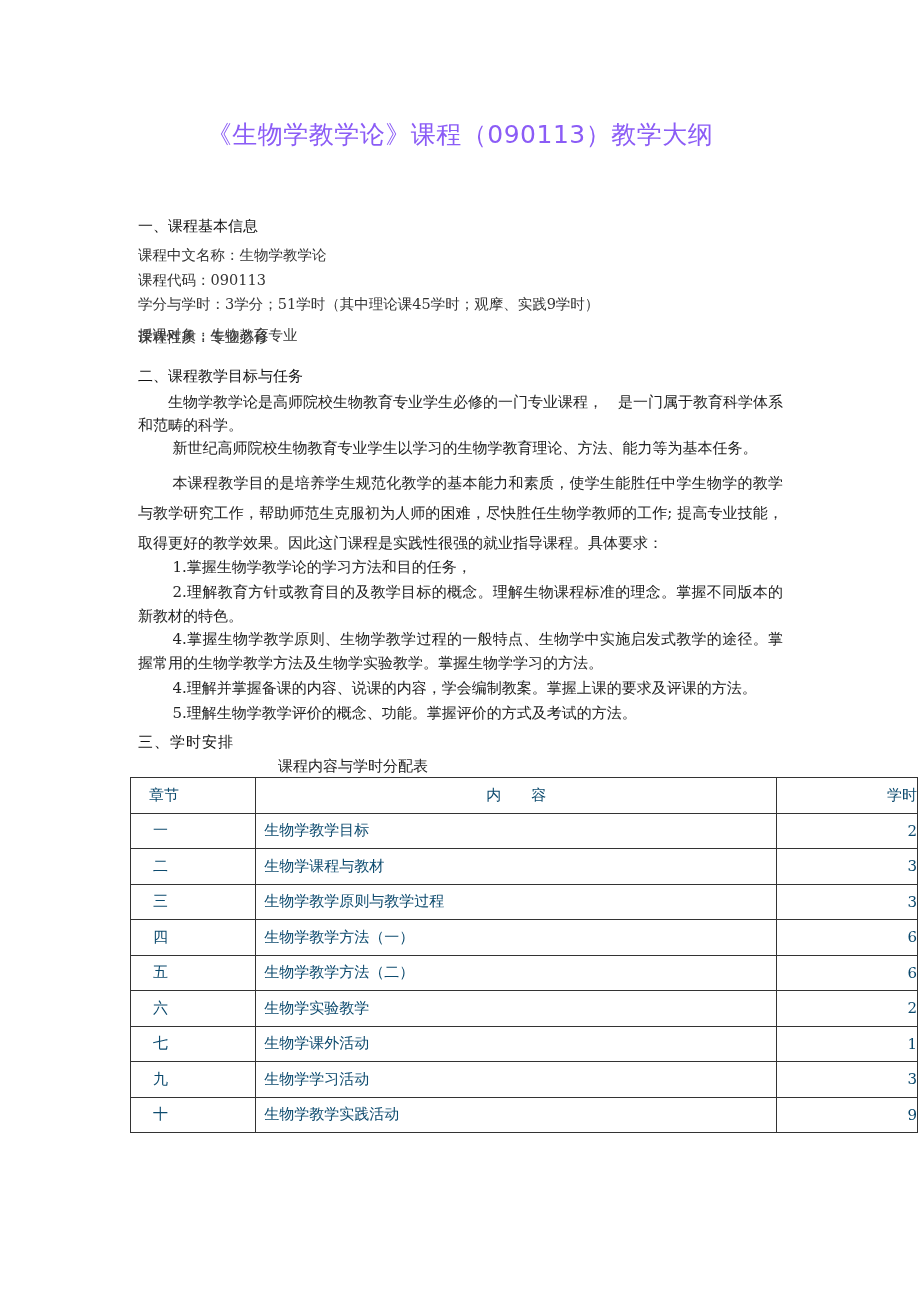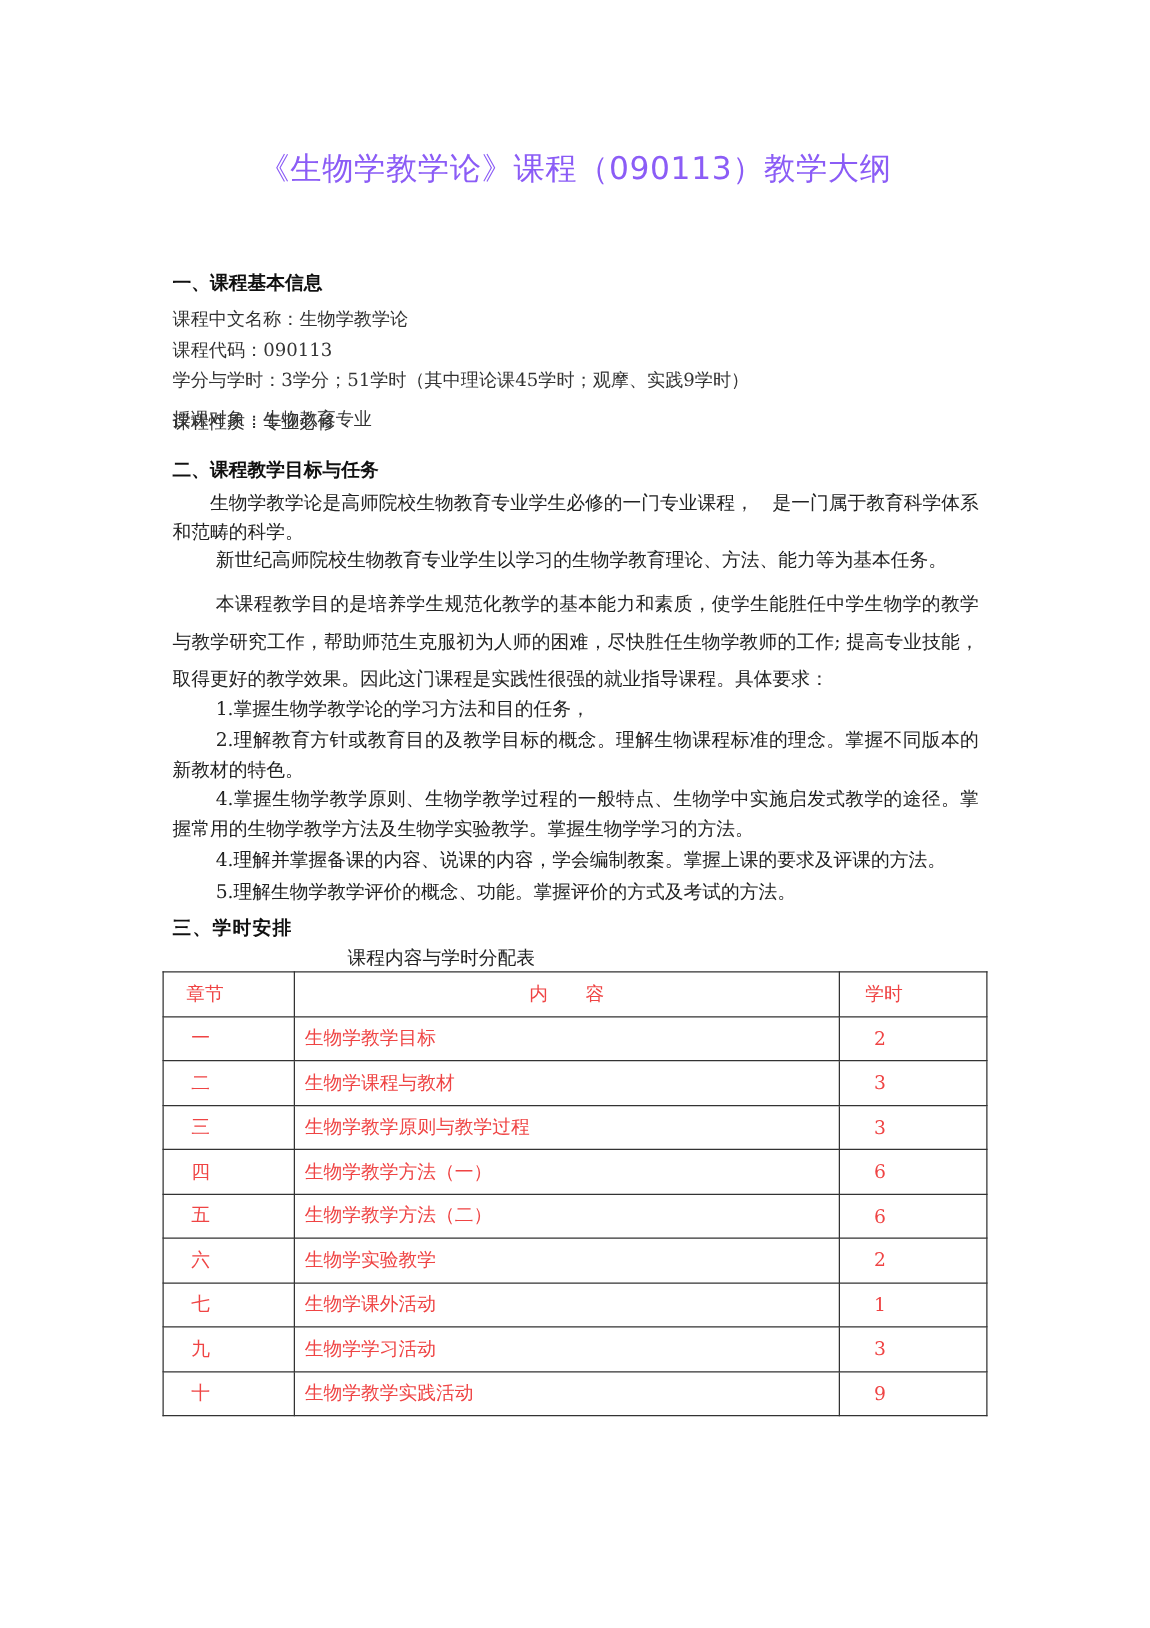--- a/index.html
+++ b/index.html
@@ -1,33 +1,33 @@
 <!DOCTYPE html>
 <html><head>
   <meta charset="utf-8">
   <style>
     html, body { margin: 0; padding: 0; background: #ffffff; }
     body { width: 920px; height: 1302px; position: relative; overflow: hidden;
            font-family: "DejaVu Serif", "Liberation Serif", serif; color: #1a1a1a; }
     .title { position: absolute; top: 118px; left: 0; width: 920px; text-align: center;
              font-family: "DejaVu Sans", sans-serif; font-size: 25px; letter-spacing: 0.5px; color: #8b5cf6; }
-    .h { position: absolute; left: 138px; font-family: "DejaVu Sans", sans-serif; font-weight: bold;
+    .h { position: absolute; left: 138px; font-family: "DejaVu Sans", sans-serif; font-weight: normal;
          font-size: 15px; color: #111; }
     .line { position: absolute; left: 138px; font-size: 14.5px; color: #333; white-space: nowrap; }
     .para { position: absolute; left: 138px; width: 645px; font-size: 15px; color: #222;
             text-align: justify; text-indent: 2em; }
     .list-item { position: absolute; left: 138px; width: 645px; font-size: 15px; color: #222;
                  text-align: justify; text-indent: 2.3em; line-height: 24px; }
     .caption { position: absolute; top: 785px; left: 278px; font-size: 15px; color: #222; }
-    table.sched { position: absolute; top: 777px; left: 130px; width: 660px; border-collapse: collapse;
-                  font-size: 15px; color: #ef4444; }
+    table.sched { position: absolute; top: 777px; left: 130px; width: 788px; border-collapse: collapse;
+                  font-size: 15px; color: #0c4a6e; }
     table.sched td { border: 1.5px solid #333; height: 35.5px; padding: 0; }
     td.c1 { width: 105px; text-align: left; padding-left: 22px !important; box-sizing: border-box; }
     td.c2 { width: 437px; text-align: left; padding-left: 8px !important; box-sizing: border-box; }
-    td.c3 { width: 118px; text-align: left; padding-left: 27px !important; box-sizing: border-box; }
+    td.c3 { width: 118px; text-align: right; padding-left: 27px !important; box-sizing: border-box; }
     tr.head td.c1 { padding-left: 18px !important; }
     tr.head td.c2 { text-align: center; padding-left: 0 !important; }
     tr.head td.c3 { padding-left: 20px !important; }
   </style>
 </head>
 <body>
 
 <div>
   <div class="title">《生物学教学论》课程（090113）教学大纲</div>
 

